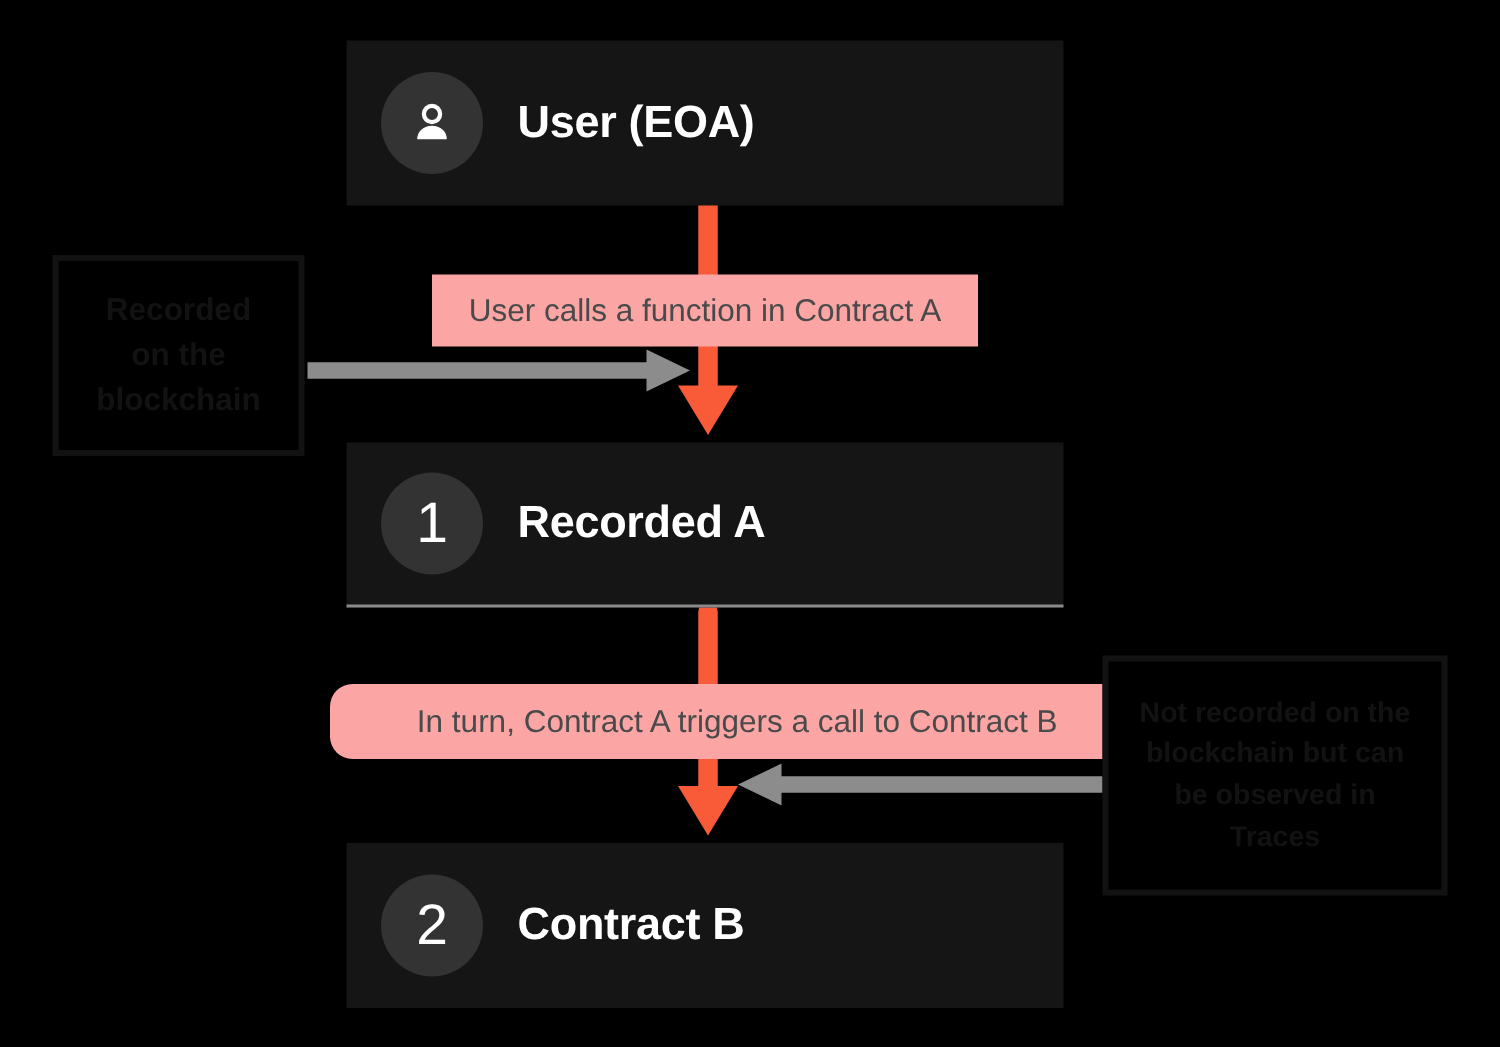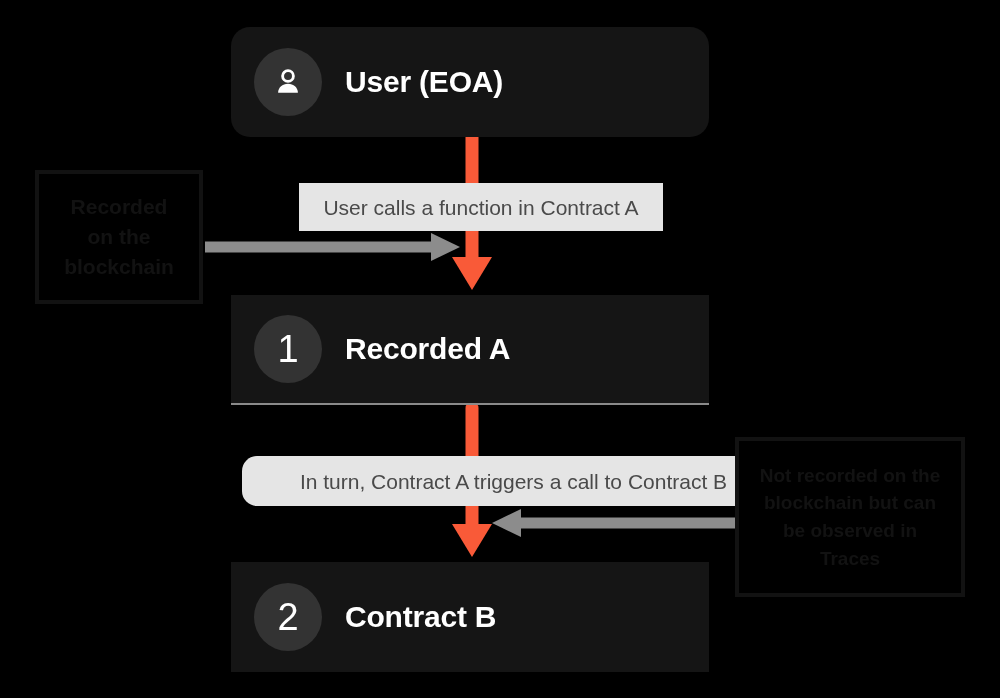--- a/index.html
+++ b/index.html
@@ -29,21 +29,21 @@
     height: 110px;
     background: #151515;
     display: flex;
     align-items: center;
     box-sizing: border-box;
     padding-left: 23px;
   }
   .node.has-rule {
     border-bottom: 2px solid #8a8a8a;
   }
-  #node-user     { top: 27px; border-radius: 19px; }
+  #node-user     { top: 27px; }
   #node-contract-a { top: 295px; }
   #node-contract-b { top: 562px; }
 
   .badge {
     width: 68px;
     height: 68px;
     border-radius: 50%;
     background: #333333;
     flex: 0 0 68px;
     display: flex;
@@ -72,39 +72,38 @@
   
   .arrow-v {
     position: absolute;
     left: 0;
     top: 0;
   }
 
   
   .edge-chip {
     position: absolute;
-    background: #e5e5e5;
+    background: #fca5a5;
     color: #4a4a4a;
     font-size: 21px;
     line-height: 1;
     display: flex;
     align-items: center;
     justify-content: center;
     white-space: nowrap;
     box-sizing: border-box;
-    margin-left: 11px;
   }
   #chip-1 {
     left: 288px;
     top: 183px;
     width: 364px;
     height: 48px;
   }
   #chip-2 {
-    left: 231px;
+    left: 220px;
     top: 456px;
     width: 543px;
     height: 50px;
     border-radius: 15px;
   }
 
   
   .callout {
     position: absolute;
     background: #000000;

